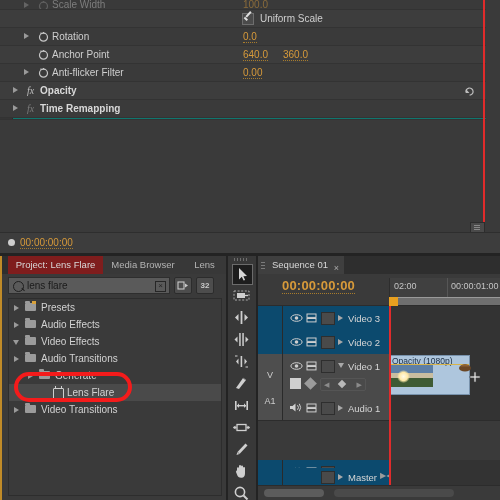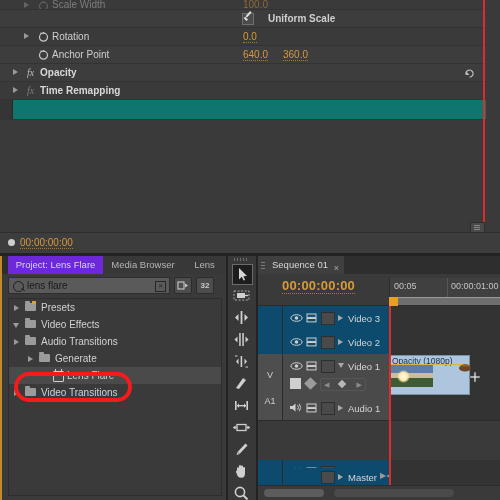--- a/index.html
+++ b/index.html
@@ -39,21 +39,21 @@
   .fx-dot{position:absolute;left:8px;top:6px;width:7px;height:7px;border-radius:50%;background:#cfcfcf;}
   .fx-tc{position:absolute;left:20px;top:4px;font-size:10px;color:#d79a3a;border-bottom:1px dotted #a87c2c;}
 
   
   .hsplit{position:absolute;left:0;top:253px;width:500px;height:3px;background:#232323;}
 
   
   .proj{position:absolute;left:0;top:256px;width:226px;height:244px;background:#3a3a3a;border-left:2px solid #c08b28;}
   .tabbar{position:absolute;left:0;top:0;width:224px;height:18px;background:#2e2e2e;}
   .tab{position:absolute;top:0;height:18px;line-height:18px;font-size:9.5px;color:#b4b4b4;text-align:center;background:#383838;border-right:1px solid #272727;cursor:pointer;}
-  .tab.sel{background:#6d28d9;color:#d8d8d8;}
+  .tab.sel{background:#7f1d1d;color:#d8d8d8;}
   .searchbar{position:absolute;left:0;top:18px;width:224px;height:22px;background:#3a3a3a;}
   .sfield{position:absolute;left:6px;top:3px;width:160px;height:15px;background:#5a5a5a;border:1px solid #2e2e2e;}
   .smag{position:absolute;left:4px;top:3px;width:9px;height:9px;border:1.4px solid #1f1f1f;border-radius:50%;}
   .smag:after{content:"";position:absolute;left:7px;top:7px;width:4px;height:1.4px;background:#1f1f1f;transform:rotate(45deg);}
   .stext{position:absolute;left:18px;top:2px;font-size:10px;color:#1a1a1a;}
   .sclear{position:absolute;right:3px;top:3px;width:9px;height:9px;border:1px solid #262626;color:#262626;font-size:8px;line-height:8px;text-align:center;cursor:pointer;}
   .sbtn{position:absolute;top:3px;width:16px;height:15px;background:#4d4d4d;border:1px solid #2c2c2c;border-radius:2px;text-align:center;font-size:8px;line-height:15px;color:#c9c9c9;cursor:pointer;font-weight:bold;}
   .treewrap{position:absolute;left:6px;top:42px;width:212px;height:196px;background:#3a3a3a;border:1px solid #2d2d2d;overflow:hidden;}
   .titem{position:relative;height:17px;line-height:17px;white-space:nowrap;cursor:pointer;}
   .titem.sel{background:#4a4a4a;}
@@ -139,21 +139,21 @@
               <circle cx="5.5" cy="6.2" r="4" fill="none" stroke="#8d8d8d" stroke-width="1.2"></circle>
               <line x1="5.5" y1="1" x2="5.5" y2="2.4" stroke="#8d8d8d" stroke-width="1.2"></line>
             </svg>
         </span>
         <span class="lbl dim" style="left:52px;top:-1px;">Scale Width</span>
         <span class="val" style="left:243px;top:-1px;opacity:.5;">100.0</span>
       </div>
 
       <div class="row alt">
         <span class="cbox" style="left:242px;"></span>
-        <span class="lbl" style="left:268px;font-weight:bold;">Uniform Scale</span>
+        <span class="lbl" style="left:260px;">Uniform Scale</span>
       </div>
 
       <div class="row">
         <span class="tri" style="left:24px;"></span>
         <span class="stopw" style="left:38px;">
           <svg viewBox="0 0 11 11" width="11" height="11">
               <circle cx="5.5" cy="6.2" r="4" fill="none" stroke="#c6c6c6" stroke-width="1.2"></circle>
               <line x1="5.5" y1="1" x2="5.5" y2="2.4" stroke="#c6c6c6" stroke-width="1.3"></line>
               <line x1="3.3" y1="1.6" x2="2.6" y2="2.6" stroke="#c6c6c6" stroke-width="1.1"></line>
             </svg>
@@ -168,20 +168,32 @@
               <circle cx="5.5" cy="6.2" r="4" fill="none" stroke="#c6c6c6" stroke-width="1.2"></circle>
               <line x1="5.5" y1="1" x2="5.5" y2="2.4" stroke="#c6c6c6" stroke-width="1.3"></line>
               <line x1="3.3" y1="1.6" x2="2.6" y2="2.6" stroke="#c6c6c6" stroke-width="1.1"></line>
             </svg>
         </span>
         <span class="lbl" style="left:52px;">Anchor Point</span>
         <span class="val" style="left:243px;">640.0</span>
         <span class="val" style="left:283px;">360.0</span>
       </div>
 
+      <div class="row">
+        <span class="tri" style="left:24px;"></span>
+        <span class="stopw" style="left:38px;">
+          <svg viewBox="0 0 11 11" width="11" height="11">
+              <circle cx="5.5" cy="6.2" r="4" fill="none" stroke="#c6c6c6" stroke-width="1.2"></circle>
+              <line x1="5.5" y1="1" x2="5.5" y2="2.4" stroke="#c6c6c6" stroke-width="1.3"></line>
+              <line x1="3.3" y1="1.6" x2="2.6" y2="2.6" stroke="#c6c6c6" stroke-width="1.1"></line>
+            </svg>
+        </span>
+        <span class="lbl" style="left:52px;">Anti-flicker Filter</span>
+        <span class="val" style="left:243px;">0.00</span>
+      </div>
 
       <div class="row alt">
         <span class="tri" style="left:13px;"></span>
         <span class="fxmark" style="left:27px;">fx</span>
         <span class="lbl bold" style="left:40px;">Opacity</span>
         <span class="resetico" style="left:463px;">
           <svg viewBox="0 0 13 13" width="13" height="13">
             <path d="M3 8.5 A3.6 3.6 0 1 1 6.6 11.2" fill="none" stroke="#bdbdbd" stroke-width="1.2"></path>
             <path d="M3 5 L3 9 L6.4 9 Z" fill="#bdbdbd"></path>
           </svg>
@@ -233,20 +245,25 @@
     </div>
 
     <div class="treewrap">
 
       <div class="titem">
         <span class="ttri" style="left:5px;"></span>
         <span class="folder amber" style="left:16px;"></span>
         <span class="tlbl" style="left:32px;">Presets</span>
       </div>
 
+      <div class="titem">
+        <span class="ttri" style="left:5px;"></span>
+        <span class="folder" style="left:16px;"></span>
+        <span class="tlbl" style="left:32px;">Audio Effects</span>
+      </div>
 
       <div class="titem">
         <span class="ttri dn" style="left:4px;"></span>
         <span class="folder" style="left:16px;"></span>
         <span class="tlbl" style="left:32px;">Video Effects</span>
       </div>
 
       <div class="titem">
         <span class="ttri" style="left:5px;"></span>
         <span class="folder" style="left:16px;"></span>
@@ -386,21 +403,21 @@
         <svg viewBox="0 0 16 15" width="16" height="15">
             <path d="M5 4 L11 4 L11 9 L8 12 L5 9 Z" fill="#8c8c8c"></path>
           </svg>
       </div>
     </div>
 
     <div class="tl-head"></div>
 
     <div class="ruler">
       <span class="rtick" style="left:57px;"></span>
-      <span class="rlbl" style="left:4px;">00:05</span>
+      <span class="rlbl" style="left:4px;">02:00</span>
       <span class="rlbl" style="left:61px;">00:00:01:00</span>
     </div>
     <div class="workbar"></div>
     <div class="sepline"></div>
 
     <div class="trk" style="top:50px;height:24px;">
       <div class="trk-hdr">
         <span class="src"></span>
         <span class="eye" style="top:7px;">
           <svg viewBox="0 0 13 10" width="13" height="10">

